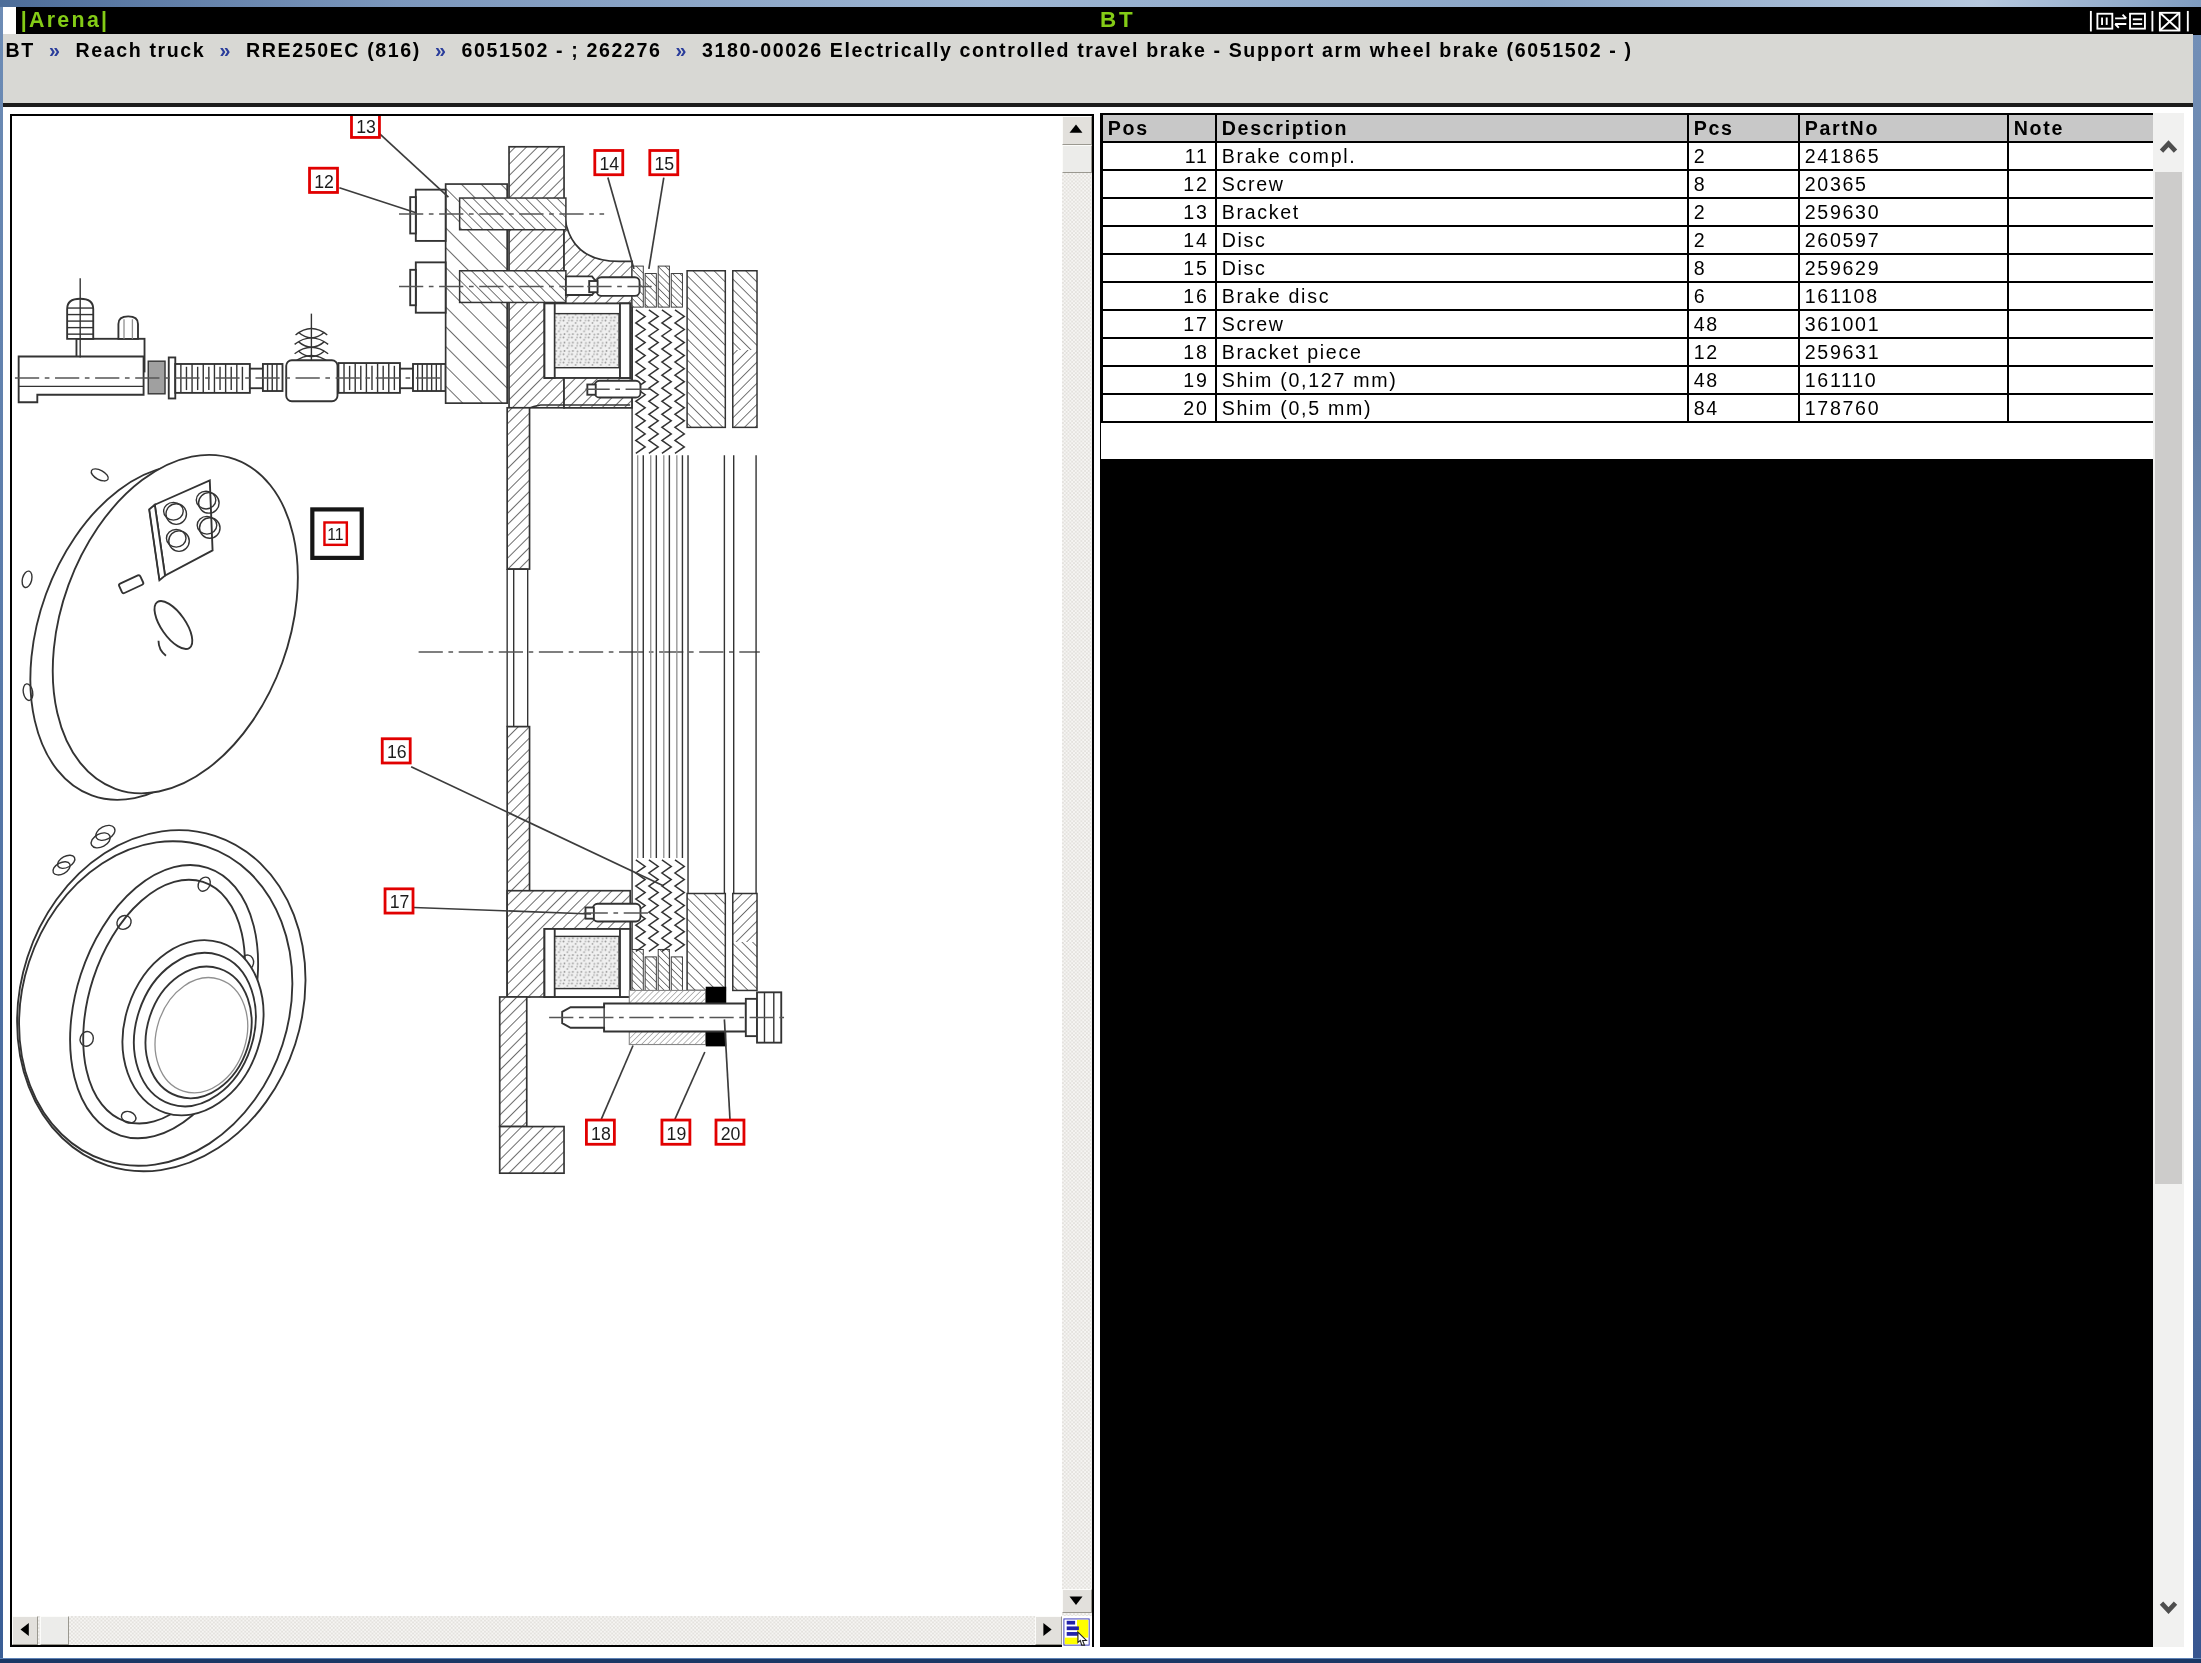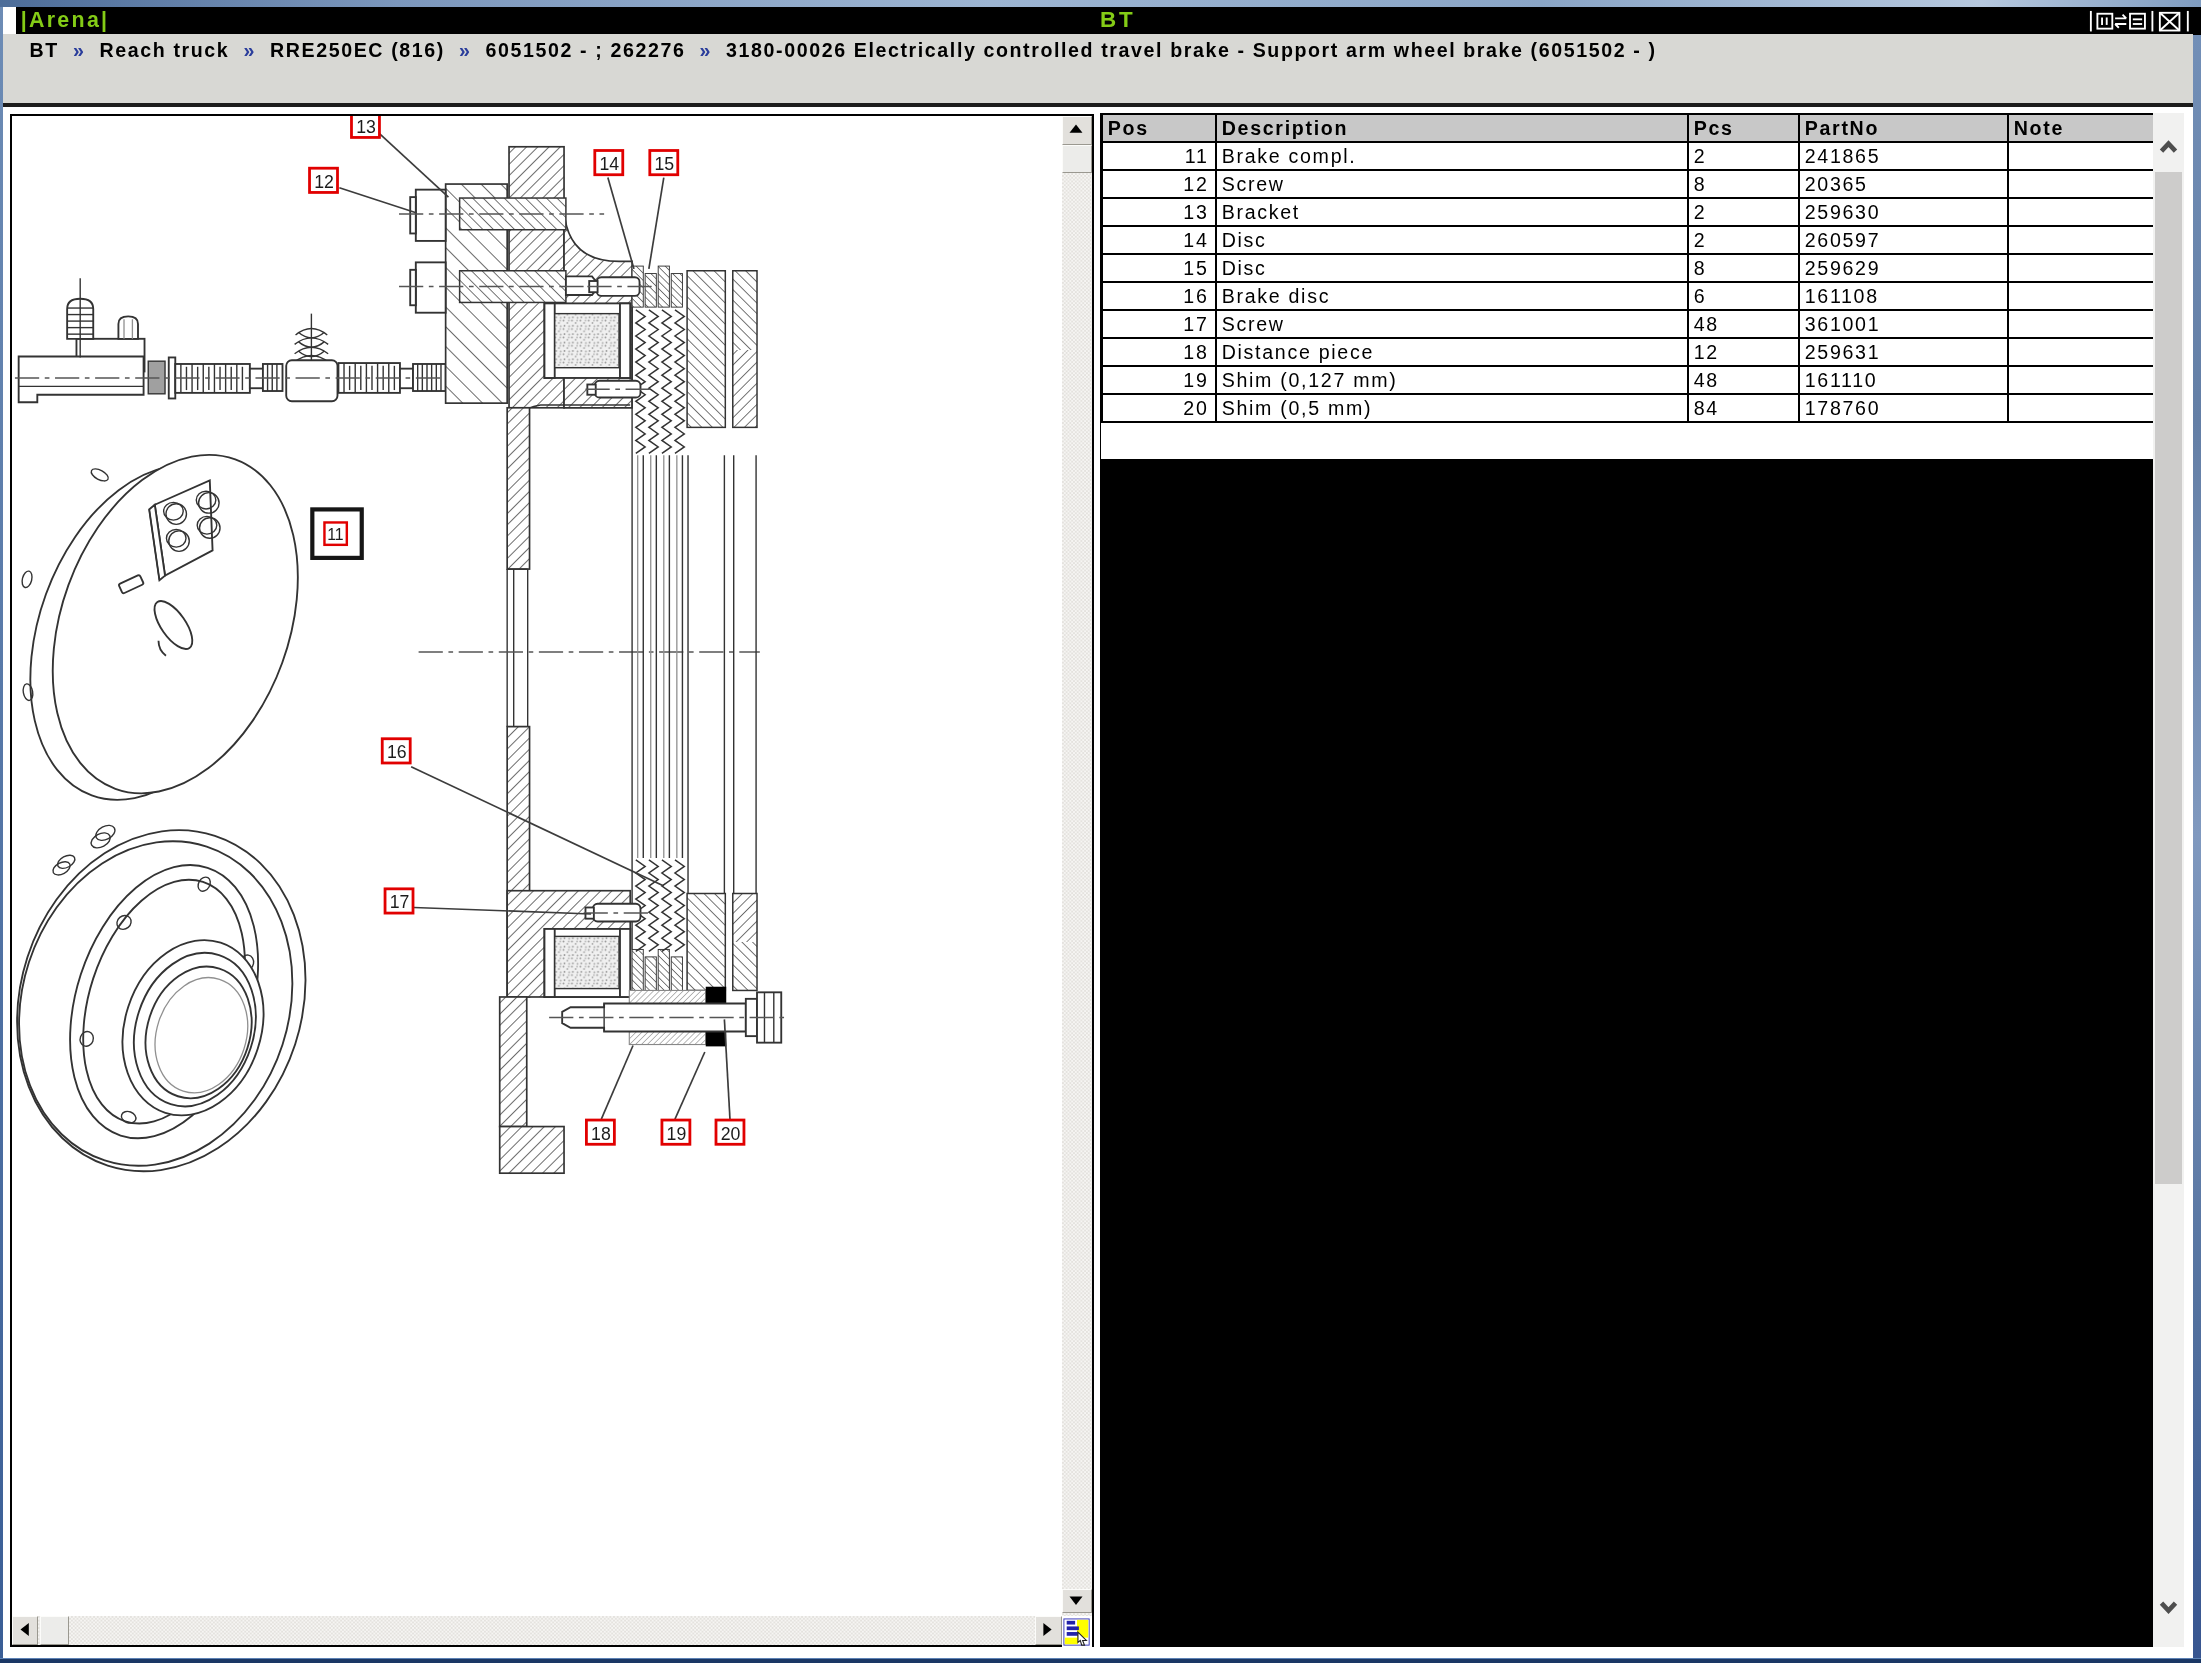--- a/index.html
+++ b/index.html
@@ -9,21 +9,21 @@
   #topstrip{left:0;top:0;width:2202px;height:6.5px;
     background:linear-gradient(90deg,#4d6d99 0%,#7c97bc 18%,#9db5d2 45%,#8aa5c6 70%,#b6c8de 90%,#7f9cc0 100%);}
   #leftstrip{left:0;top:6.5px;width:2.8px;height:1657px;background:linear-gradient(180deg,#6d8cb5,#3a5e96);}
   #rightstrip{left:2193px;top:6.5px;width:9.3px;height:1657px;
     background:linear-gradient(180deg,#7390b8 0%,#647fa6 25%,#8099bf 50%,#54729f 78%,#375590 100%);}
   #botstrip{left:0;top:1658px;width:2202px;height:4.7px;background:#1a3765;border-top:0.9px solid #5d82b5;}
   #titlebar{left:16px;top:6.5px;width:2190px;height:28px;background:#000;color:#84cc16;}
   #arena{position:absolute;left:4.7px;top:1.9px;font-size:21.4px;font-weight:bold;letter-spacing:2.3px;}
   #bt-title{position:absolute;left:1084px;top:0.9px;font-size:22.4px;font-weight:bold;letter-spacing:2.8px;}
   #crumb{left:2.8px;top:34px;width:2190px;height:69px;background:#d8d8d4;}
-  #crumbtext{position:absolute;left:2.8px;top:4.7px;font-size:19.6px;font-weight:bold;color:#000;white-space:nowrap;letter-spacing:1.6px;margin-left:24px;}
+  #crumbtext{position:absolute;left:2.8px;top:4.7px;font-size:19.6px;font-weight:bold;color:#000;white-space:nowrap;letter-spacing:1.6px;}
   #crumbborder{left:2.8px;top:103px;width:2190px;height:3.7px;background:#1c1c1c;}
   #panel{left:10.3px;top:114px;width:1080px;height:1529px;border:2.8px solid #000;background:#fff;}
   #blackpane{left:1100px;top:113px;width:1053px;height:1534px;background:#000;}
   #tablewrap{left:1101px;top:113px;width:1052px;height:346px;background:#fff;}
   table{border-collapse:collapse;table-layout:fixed;width:1052px;}
   td,th{border:2.8px solid #000;font-size:19.6px;letter-spacing:1.7px;padding:0 3.7px 0 4.7px;overflow:hidden;white-space:nowrap;
         height:26px;vertical-align:middle;}
   th{background:#c8c8c8;text-align:left;font-weight:bold;margin-left:18px;}
   td.num{text-align:right;padding-right:6.5px;}
   #rightscroll{left:2153px;top:113px;width:31px;height:1534px;background:#f1f1f0;}
@@ -133,21 +133,21 @@
         </tr>
  <tr>
           <td class="num">17</td>
           <td>Screw</td>
           <td>48</td>
           <td>361001</td>
           <td></td>
         </tr>
  <tr>
           <td class="num">18</td>
-          <td>Distance piece</td>
+          <td>Bracket piece</td>
           <td>12</td>
           <td>259631</td>
           <td></td>
         </tr>
  <tr>
           <td class="num">19</td>
           <td>Shim (0,127 mm)</td>
           <td>48</td>
           <td>161110</td>
           <td></td>

